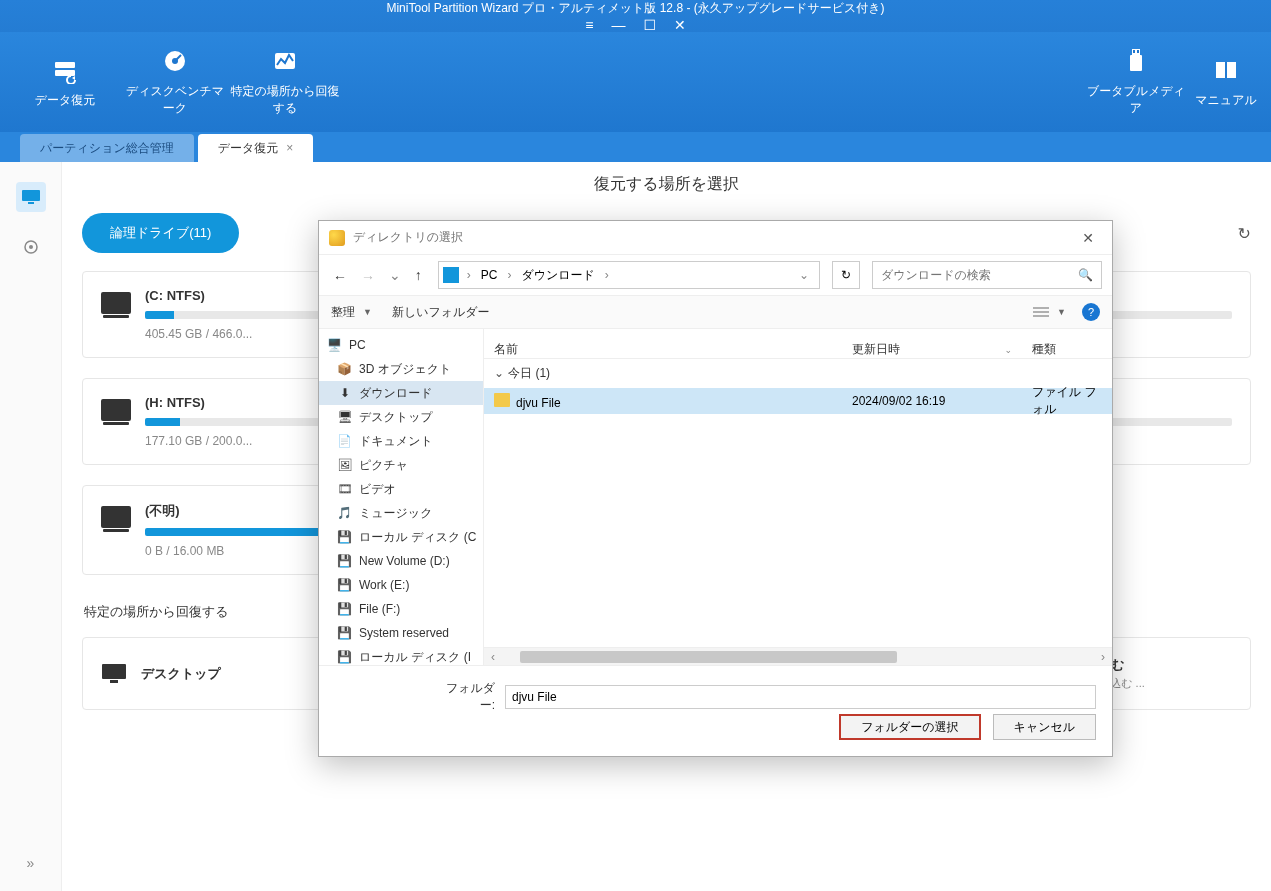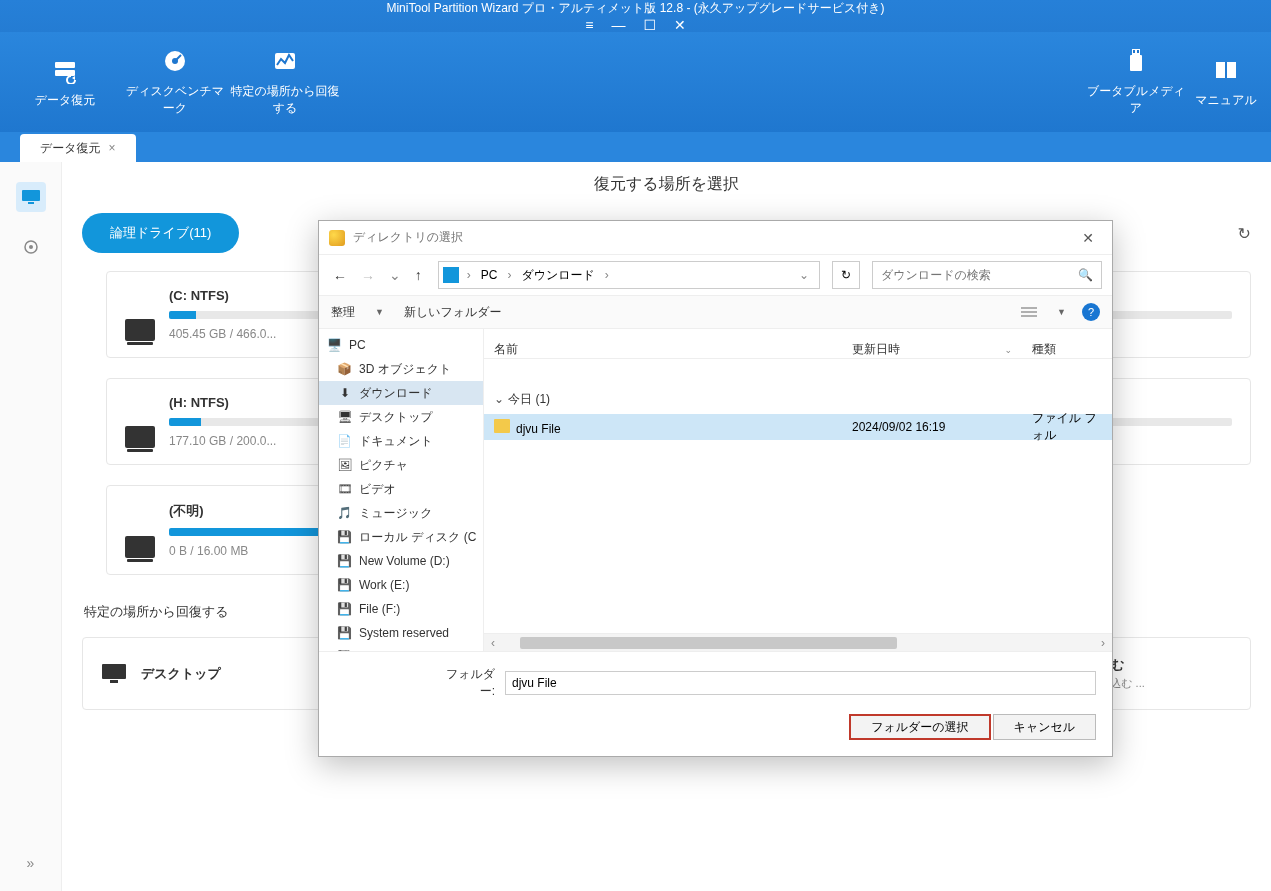--- a/index.html
+++ b/index.html
@@ -35,21 +35,21 @@
 
 .content { flex: 1; padding: 0 20px 20px 20px; }
 .content-title { text-align: center; font-size: 16px; color: #333; padding: 12px 0 18px 0; }
 
 .toprow { display: flex; align-items: center; gap: 14px; margin-bottom: 18px; }
 .pill-btn { height: 40px; padding: 0 28px; border-radius: 20px; background: #1296db; color: #fff; font-size: 13px; display: flex; align-items: center; cursor: pointer; }
 .pill-outline { height: 40px; padding: 0 28px; border-radius: 20px; border: 1px solid #ddd; color: #555; display: flex; align-items: center; cursor: pointer; background: #fff; }
 .refresh { margin-left: auto; color: #555; font-size: 16px; cursor: pointer; }
 
 .drives-grid { display: grid; grid-template-columns: repeat(3, 1fr); gap: 20px; }
-.drive-card { border: 1px solid #e6e6e6; border-radius: 4px; padding: 16px 18px; display: flex; gap: 14px; align-items: flex-end; cursor: pointer; background: #fff; margin-left: 24px; }
+.drive-card { border: 1px solid #e6e6e6; border-radius: 4px; padding: 16px 18px; display: flex; gap: 14px; align-items: flex-start; cursor: pointer; background: #fff; }
 .drive-icon { width: 30px; height: 22px; background: #333; border-radius: 2px; margin-top: 4px; position: relative; }
 .drive-icon::after { content: ""; position: absolute; bottom: -4px; left: 2px; right: 2px; height: 3px; background: #333; border-radius: 1px; }
 .drive-info { flex: 1; }
 .drive-name { font-weight: bold; font-size: 13px; color: #333; margin-bottom: 8px; white-space: nowrap; overflow: hidden; text-overflow: ellipsis; }
 .drive-bar { height: 8px; background: #e8e8e8; border-radius: 2px; margin-bottom: 8px; overflow: hidden; }
 .drive-bar-fill { height: 100%; background: #1296db; }
 .drive-size { color: #888; font-size: 12px; }
 
 .section-label { font-size: 13px; color: #333; margin: 28px 0 16px 2px; }
 
@@ -73,53 +73,53 @@
 .crumb-box .cicon { width: 16px; height: 16px; background: #1296db; margin-right: 4px; }
 .crumb-box .seg { padding: 2px 6px; cursor: pointer; }
 .crumb-box .chev { color: #888; padding: 0 2px; }
 .crumb-box .dd { margin-left: auto; color: #888; padding: 0 6px; cursor: pointer; }
 .nav-refresh { width: 28px; height: 28px; border: 1px solid #ccc; display: flex; align-items: center; justify-content: center; cursor: pointer; margin-right: 6px; }
 .search-box { width: 230px; height: 28px; border: 1px solid #ccc; display: flex; align-items: center; padding: 0 8px; }
 .search-box input { border: none; flex: 1; font-size: 12px; outline: none; }
 .search-box .sicon { color: #888; }
 
 .dlg-toolbar { height: 34px; border-top: 1px solid #eee; border-bottom: 1px solid #eee; display: flex; align-items: center; padding: 0 12px; gap: 20px; background: #fafafa; }
-.dlg-toolbar .tb-item { font-size: 12px; color: #333; cursor: pointer; display: flex; align-items: center; gap: 20px; }
+.dlg-toolbar .tb-item { font-size: 12px; color: #333; cursor: pointer; display: flex; align-items: center; gap: 8px; }
 .dlg-toolbar .tb-right { margin-left: auto; display: flex; gap: 16px; align-items: center; }
 .help-badge { width: 18px; height: 18px; border-radius: 50%; background: #1976d2; color: #fff; display: flex; align-items: center; justify-content: center; font-size: 11px; }
 
 .dlg-body { flex: 1; display: flex; overflow: hidden; }
 .tree { width: 165px; border-right: 1px solid #eee; overflow-y: auto; padding: 4px 0; }
 .tree-item { height: 24px; display: flex; align-items: center; padding-left: 18px; gap: 6px; cursor: pointer; font-size: 12px; color: #333; white-space: nowrap; }
 .tree-item.root { padding-left: 8px; font-weight: normal; }
 .tree-item.sel { background: #d8e6f2; }
 .tree-item .ticon { width: 16px; height: 14px; display: inline-flex; align-items: center; justify-content: center; font-size: 12px; }
 
 .filelist { flex: 1; display: flex; flex-direction: column; }
 .fl-header { height: 30px; display: flex; align-items: flex-end; border-bottom: 1px solid #eee; font-size: 12px; color: #333; }
 .fl-header .col { padding: 0 10px; }
 .col-name { flex: 1; }
 .col-date { width: 180px; display: flex; align-items: center; gap: 4px; }
 .col-type { width: 90px; }
-.fl-body { flex: 1; overflow: auto; margin-top: 26px; }
+.fl-body { flex: 1; overflow: auto; }
 .group-row { padding: 6px 10px; color: #333; font-size: 12px; }
 .group-row .gchev { color: #555; margin-right: 4px; }
 .file-row { height: 26px; display: flex; align-items: center; font-size: 12px; cursor: pointer; }
 .file-row.sel { background: #cde6f7; }
 .file-row .col { padding: 0 10px; }
 .file-row .ficon { width: 16px; height: 14px; background: #f3c94a; border-radius: 1px; margin-right: 6px; display: inline-block; }
 .fl-scroll { height: 18px; border-top: 1px solid #eee; background: #f4f4f4; display: flex; align-items: center; }
 .fl-scroll .thumb { height: 12px; background: #c8c8c8; width: 60%; margin-left: 18px; border-radius: 2px; }
 .fl-scroll .arr { width: 18px; text-align: center; color: #888; }
 
 .dlg-footer { padding: 14px 16px 16px 16px; border-top: 1px solid #eee; }
-.folder-row { display: flex; align-items: center; gap: 10px; margin-bottom: 14px; }
+.folder-row { display: flex; align-items: center; gap: 10px; }
 .folder-row label { font-size: 12px; color: #333; width: 60px; text-align: right; margin-left: 100px; }
 .folder-row input { flex: 1; height: 24px; border: 1px solid #ccc; padding: 0 6px; font-size: 12px; }
-.btn-row { display: flex; justify-content: flex-end; gap: 2px; }
+.btn-row { display: flex; justify-content: flex-end; gap: 12px; }
 .dlg-btn { height: 26px; padding: 0 20px; border: 1px solid #bbb; background: #f3f3f3; font-size: 12px; cursor: pointer; display: flex; align-items: center; }
 .dlg-btn.primary { border: 2px solid #c0392b; }
 
 svg { display: block; }
 </style>
 </head>
 <body>
 
 <div class="titlebar">
   <div class="app-icon"></div>
@@ -180,20 +180,21 @@
         <svg width="28" height="28" viewBox="0 0 28 28">
           <path d="M4 6 h9 v16 h-9 z M15 6 h9 v16 h-9 z" fill="#fff"></path>
           <line x1="14" y1="6" x2="14" y2="22" stroke="#1f77cf"></line>
         </svg>
       </div>
     <div class="rlabel">マニュアル</div>
   </div>
 </div>
 
 <div class="tabrow">
+  <div class="tab inactive">パーティション総合管理</div>
   <div class="tab active">
     <span>データ復元</span>
     <span class="x">×</span>
   </div>
 </div>
 
 <div class="mainarea">
   <div class="leftbar">
     <div class="lb-item active">
         <svg width="18" height="14" viewBox="0 0 18 14">

